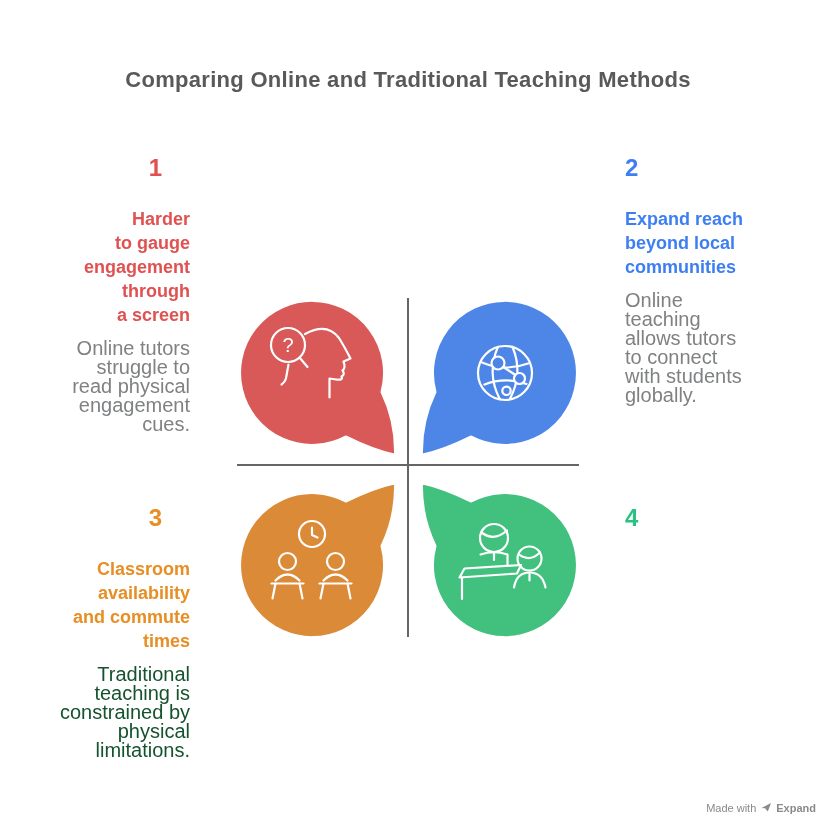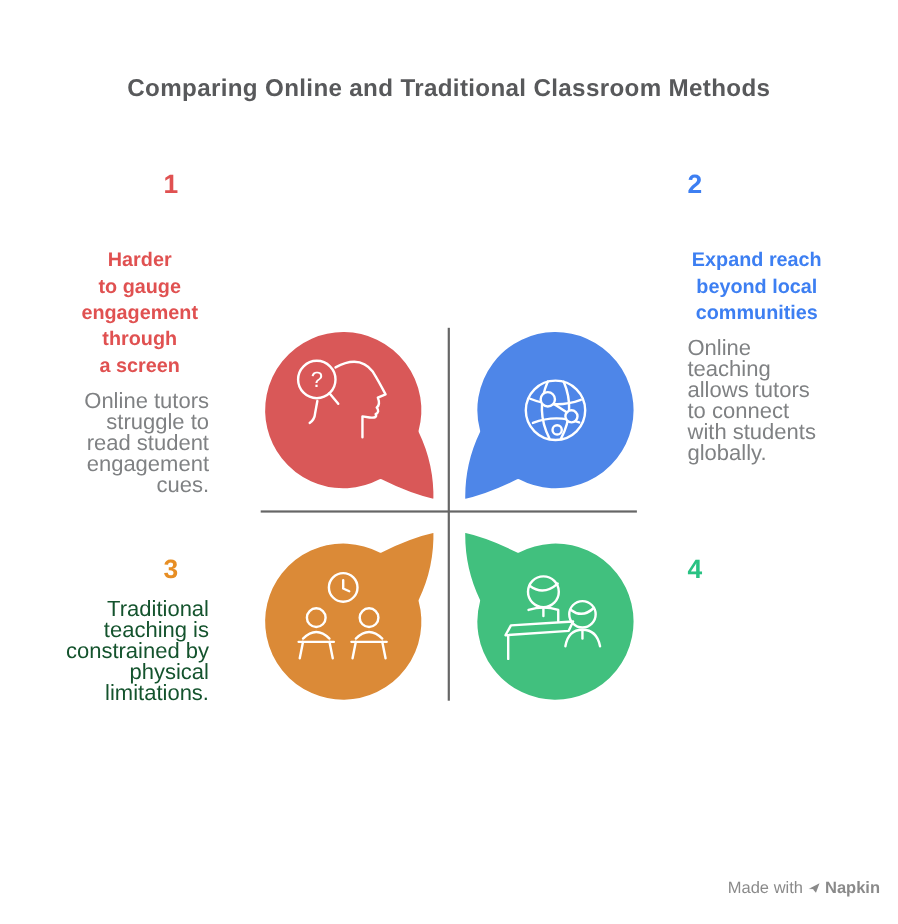--- a/index.html
+++ b/index.html
@@ -15,21 +15,21 @@
   .quad.q1 { left:38px;  top:153px; width:152px; text-align:right; }
   .quad.q2 { left:625px; top:153px; width:152px; text-align:left; }
   .quad.q3 { left:38px;  top:503px; width:152px; text-align:right; }
   .quad.q4 { left:625px; top:503px; width:152px; text-align:left; }
 
   .q-number { font-size:24px; font-weight:bold; line-height:30px; }
   .q1 .q-number, .q3 .q-number { padding-right:28px; }
 
   .q-title {
     font-size:18px; font-weight:bold; line-height:24px;
-    margin-top:41px; width:126px; text-wrap:balance;text-align:center;
+    margin-top:24px; width:126px; text-wrap:balance;
   }
   .q1 .q-title, .q3 .q-title { margin-left:auto; }
   .q3 .q-title { width:130px; }
 
   .q-desc { font-size:20px; line-height:19px; margin-top:12px; }
   .q1 .q-desc { width:130px; margin-left:auto; }
   .q2 .q-desc { width:118px; }
   .q3 .q-desc { width:132px; margin-left:auto; }
   .q4 .q-desc { width:132px; }
 
@@ -41,48 +41,49 @@
   .bubble-svg.b2 { left:402px; top:286px; }
   .bubble-svg.b3 { left:225px; top:462px; }
   .bubble-svg.b4 { left:402px; top:462px; }
 
   .bubble-shape { stroke:#ffffff; stroke-width:4; stroke-linejoin:round; }
   .icon-art { fill:none; stroke:#ffffff; stroke-width:2.2; stroke-linecap:round; stroke-linejoin:round; }
   .icon-node { stroke:#ffffff; stroke-width:2.2; }
   .icon-glyph { stroke:none; font-family:"Liberation Sans", sans-serif; }
 
   .footer {
-    position:absolute; top:801px; right:16px;
-    font-size:15px; line-height:14px;
+    position:absolute; top:801px; right:0;
+    font-size:11px; line-height:14px;
     display:flex; align-items:center; gap:4px;
   }
   .footer .brand { font-weight:bold; }
   .footer svg { display:block; }
 </style>
 </head>
 <body>
 
 <div class="canvas">
 
-  <h1 class="main-title" style="color: rgb(88, 89, 91);">Comparing Online and Traditional Classroom Methods</h1>
+  <h1 class="main-title" style="color: rgb(88, 89, 91);">Comparing Online and Traditional Teaching Methods</h1>
 
   <div class="quad q1">
     <div class="q-number" style="color: rgb(224, 81, 81);">1</div>
     <div class="q-title" style="color: rgb(224, 81, 81);">Harder to gauge engagement through a screen</div>
-    <div class="q-desc" style="color: rgb(127, 129, 131);">Online tutors struggle to read student engagement cues.</div>
+    <div class="q-desc" style="color: rgb(127, 129, 131);">Online tutors struggle to read physical engagement cues.</div>
   </div>
 
   <div class="quad q2">
     <div class="q-number" style="color: rgb(61, 127, 242);">2</div>
     <div class="q-title" style="color: rgb(61, 127, 242);">Expand reach beyond local communities</div>
     <div class="q-desc" style="color: rgb(127, 129, 131);">Online teaching allows tutors to connect with students globally.</div>
   </div>
 
   <div class="quad q3">
     <div class="q-number" style="color: rgb(231, 142, 36);">3</div>
+    <div class="q-title" style="color: rgb(231, 142, 36);">Classroom availability and commute times</div>
     <div class="q-desc" style="color: #14532d;">Traditional teaching is constrained by physical limitations.</div>
   </div>
 
   <div class="quad q4">
     <div class="q-number" style="color: rgb(41, 194, 131);">4</div>
   </div>
 
   <div class="divider-h" style="background: rgb(102, 102, 102);"></div>
   <div class="divider-v" style="background: rgb(102, 102, 102);"></div>
 
@@ -151,16 +152,16 @@
       <path d="M 127.5 112 L 127.5 118.5"></path>
     </g>
   </svg>
 
   <div class="footer" style="color: rgb(138, 138, 138);">
     <span>Made with</span>
     <svg width="12" height="12" viewBox="0 0 12 12">
       <path d="M1 6.2 L11 1 L7.8 9.6 L5.4 6.8 Z" fill="#8A8A8A"></path>
       <path d="M1 6.2 L5.4 6.8" stroke="#ffffff" stroke-width="0.8"></path>
     </svg>
-    <span class="brand">Napkin</span>
+    <span class="brand">Expand</span>
   </div>
 
 </div>
 
 </body></html>

